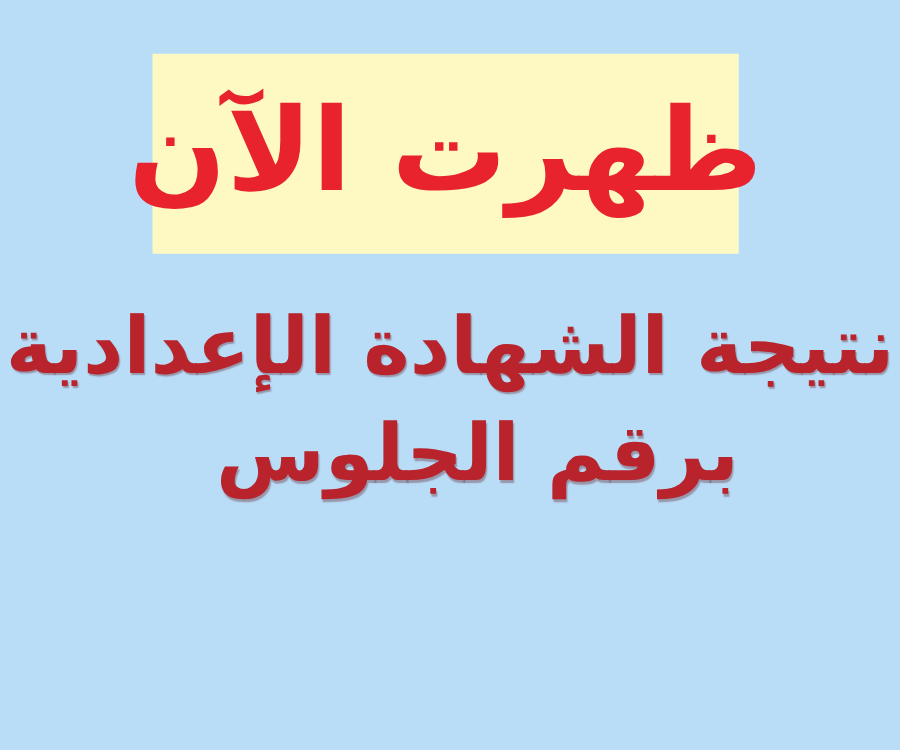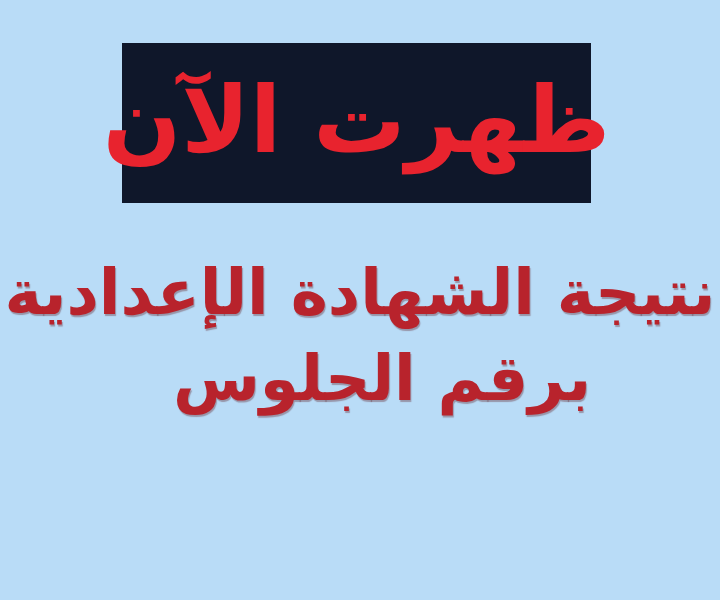--- a/index.html
+++ b/index.html
@@ -22,21 +22,21 @@
     overflow: hidden;
   }
 
   
   #banner {
     position: absolute;
     left: 122px;
     top: 43px;
     width: 469px;
     height: 160px;
-    background: #0f172a;
+    background: #fef9c3;
     display: flex;
     align-items: center;
     justify-content: center;
     box-sizing: border-box;
   }
 
   #banner-text {
     display: block;
     color: #e8232e;
     font-family: "DejaVu Sans", "Liberation Sans", sans-serif;
@@ -52,21 +52,20 @@
   }
 
   
   #subhead {
     position: absolute;
     left: 0;
     top: 232px;
     width: 720px;
     text-align: center;
     direction: rtl;
-    margin-top: 16px;
   }
 
   .subhead-line {
     display: block;
     color: #b8232c;
     font-family: "DejaVu Sans", "Liberation Sans", sans-serif;
     font-weight: bold;
     white-space: nowrap;
     direction: rtl;
     text-shadow: 1px 2px 1px rgba(90, 20, 25, 0.35);

